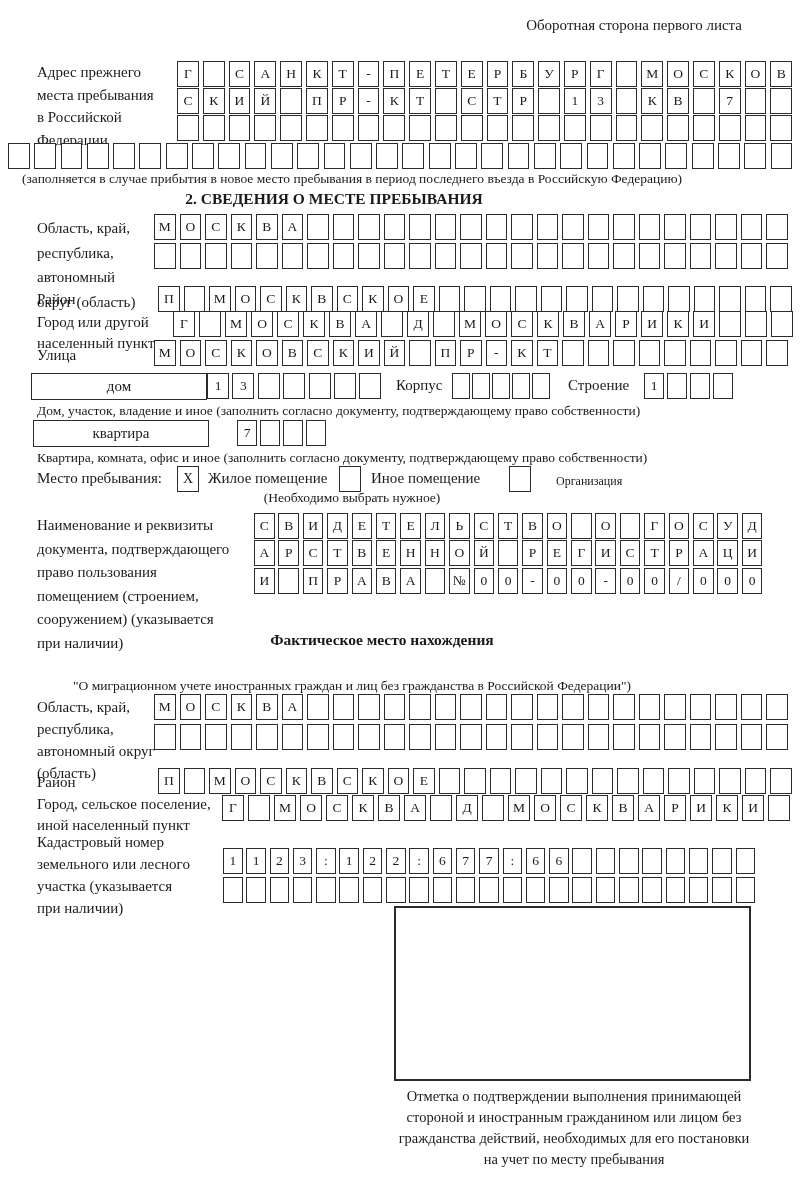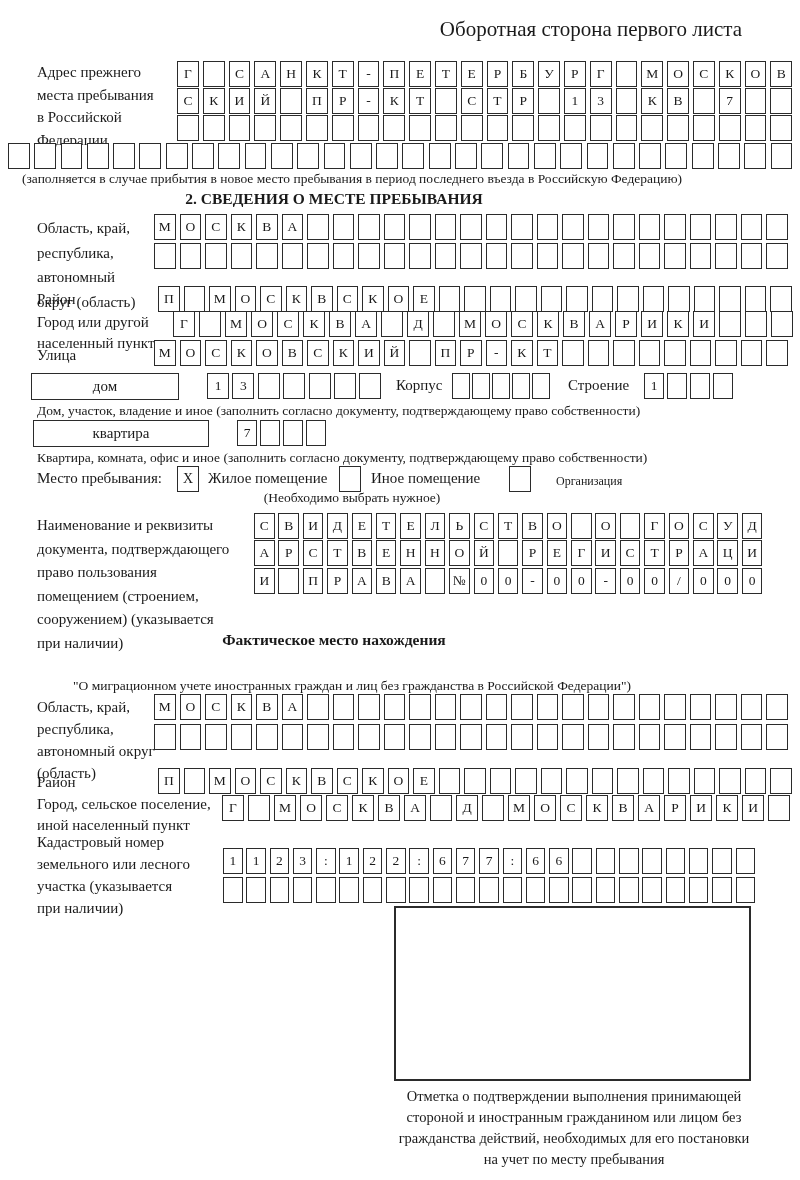--- a/index.html
+++ b/index.html
@@ -29,21 +29,21 @@
     display:flex;align-items:center;justify-content:center;font-size:14px;background:#fff;
   }
   .stamp{position:absolute;border:2px solid #2b2b2b;background:#fff;box-sizing:border-box;}
   .pre{white-space:pre-line;}
 </style>
 </head>
 <body>
 
 <div class="page">
 
-  <div class="abs" style="top:17px;right:58px;font-size:21px;">Оборотная сторона первого листа</div>
+  <div class="abs" style="top:17px;right:58px;font-size:15px;">Оборотная сторона первого листа</div>
 
   <div class="lbl" style="left:37px;top:61px;">Адрес прежнего
 места пребывания
 в Российской
 Федерации</div>
   <div class="boxrow" style="left:177px;top:61px;--bw:21.8px;">
       <span class="cell">Г</span>
       <span class="cell"></span>
       <span class="cell">С</span>
       <span class="cell">А</span>
@@ -295,21 +295,21 @@
       <span class="cell"></span>
       <span class="cell"></span>
       <span class="cell"></span>
       <span class="cell"></span>
       <span class="cell"></span>
       <span class="cell"></span>
       <span class="cell"></span>
       <span class="cell"></span>
     </div>
 
-  <div class="widebox" style="left:31px;top:373px;width:148px;height:27px;">дом</div>
+  <div class="widebox" style="left:31px;top:373px;width:176px;height:27px;">дом</div>
   <div class="boxrow" style="left:207px;top:373px;--g:3.4px;">
       <span class="cell">1</span>
       <span class="cell">3</span>
       <span class="cell"></span>
       <span class="cell"></span>
       <span class="cell"></span>
       <span class="cell"></span>
       <span class="cell"></span>
     </div>
   <div class="abs" style="left:396px;top:377px;font-size:15px;">Корпус</div>
@@ -416,21 +416,21 @@
       <span class="cell">0</span>
       <span class="cell">-</span>
       <span class="cell">0</span>
       <span class="cell">0</span>
       <span class="cell">/</span>
       <span class="cell">0</span>
       <span class="cell">0</span>
       <span class="cell">0</span>
     </div>
 
-  <div class="title" style="top:631px;">Фактическое место нахождения</div>
+  <div class="title" style="top:631px;padding-left:48px;">Фактическое место нахождения</div>
   <div class="cap center" style="top:678px;">"О миграционном учете иностранных граждан и лиц без гражданства в Российской Федерации")</div>
 
   <div class="lbl" style="left:37px;top:696px;line-height:22px;">Область, край,
 республика,
 автономный округ
 (область)</div>
   <div class="boxrow" style="left:154px;top:694px;--bw:21.5px;">
       <span class="cell">М</span>
       <span class="cell">О</span>
       <span class="cell">С</span>

